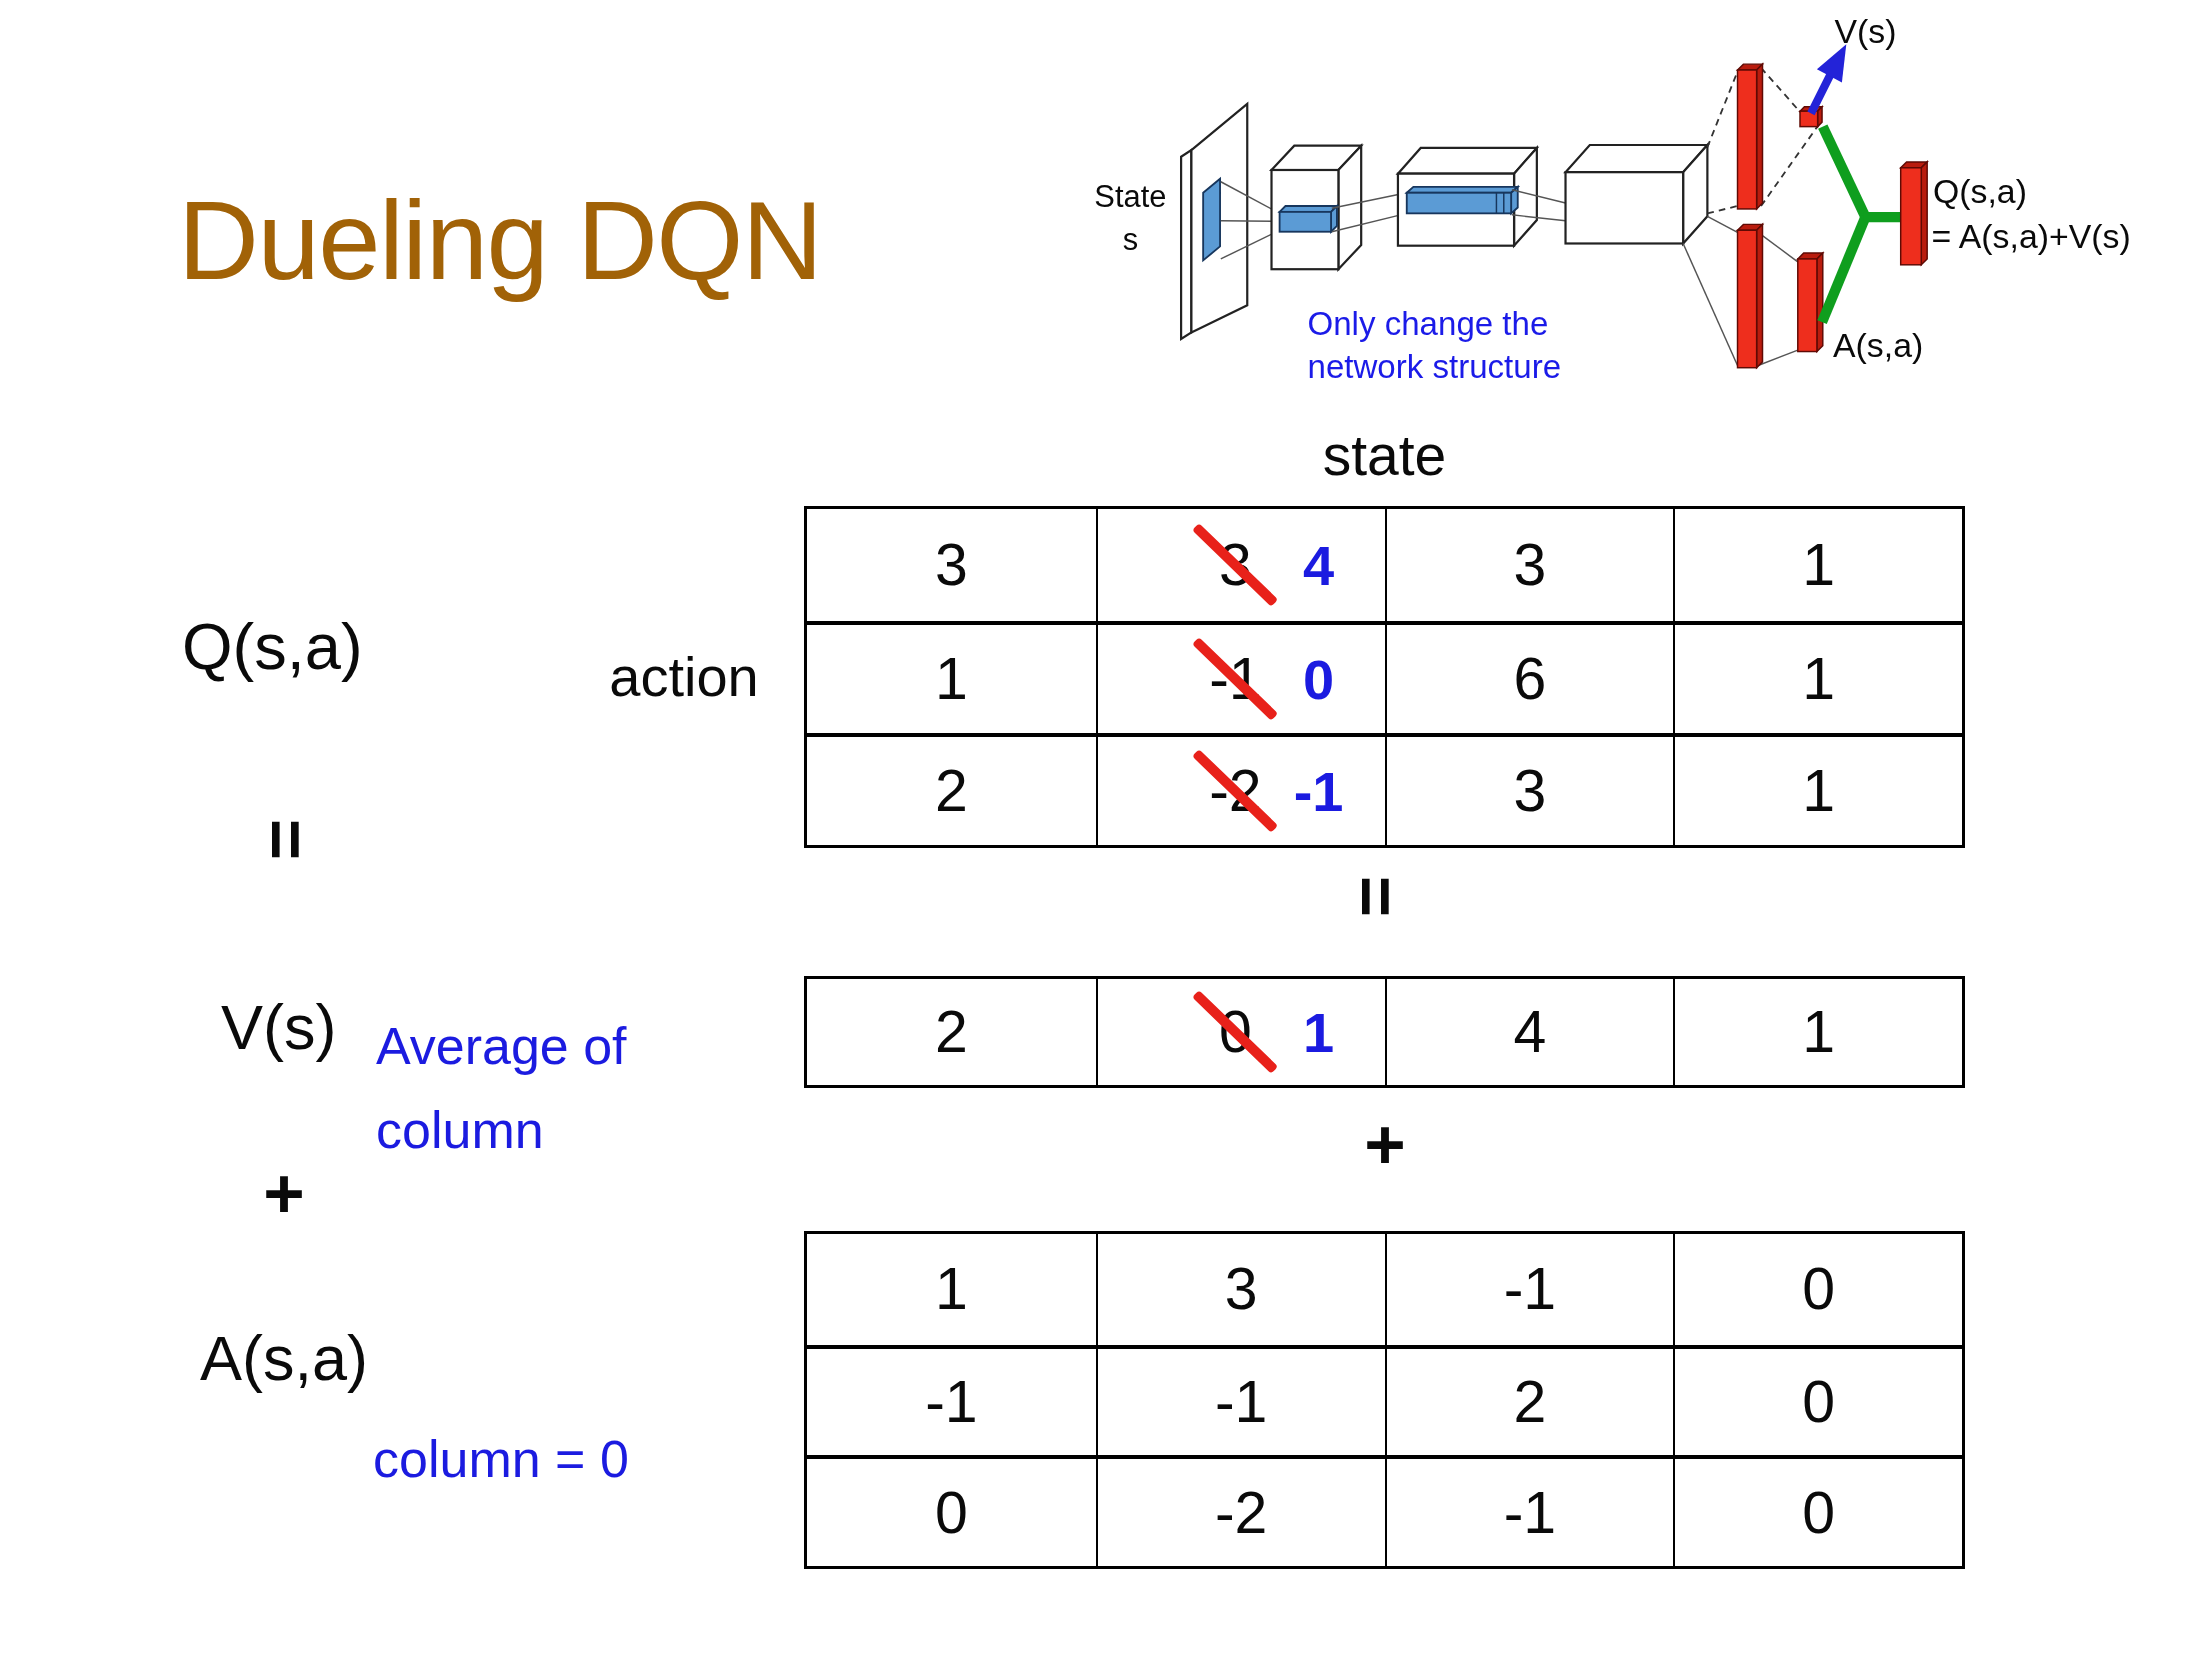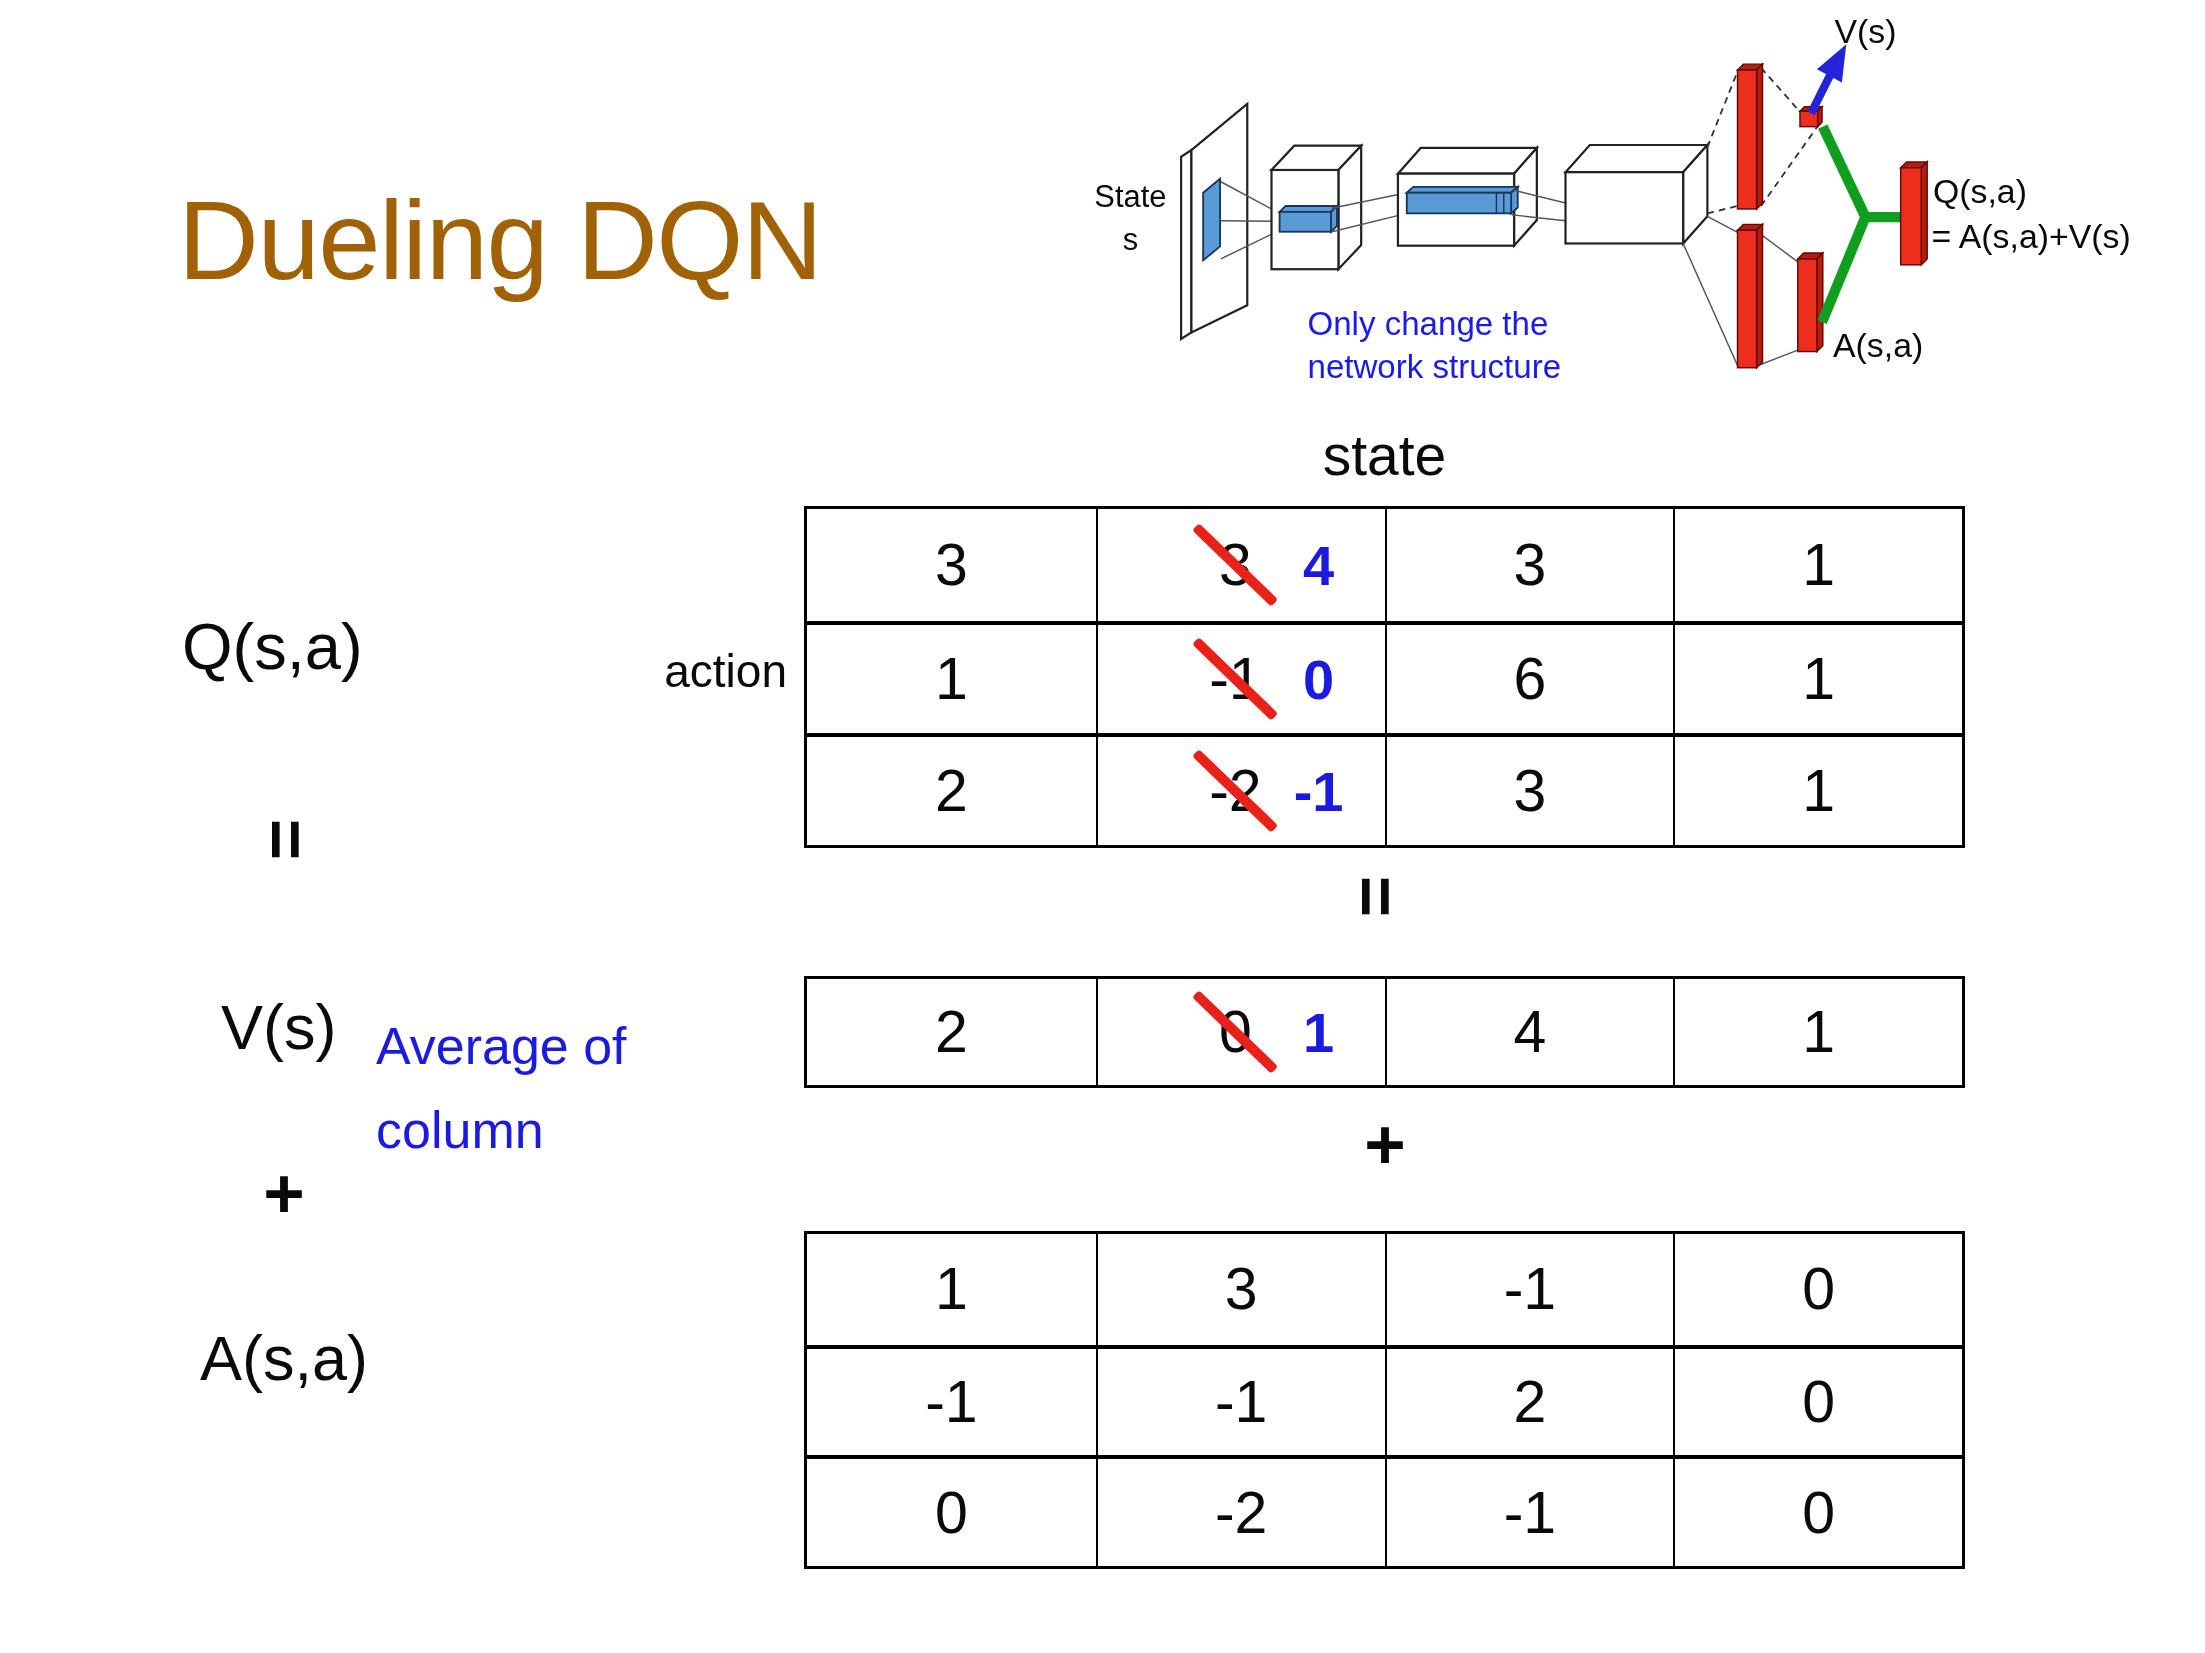--- a/index.html
+++ b/index.html
@@ -46,21 +46,21 @@
     display:flex;align-items:center;justify-content:center;
     width:88px;height:66px;font-size:71px;font-weight:700;
   }
   .plus-left{left:240px;top:1160px}
   .plus-mid{left:1341px;top:1111px}
 
   .blue-note{color:var(--highlight-blue);font-size:52px;line-height:84px;white-space:nowrap}
   .note-avg{left:376px;top:1004px}
   .note-sum{left:373px;top:1413px;line-height:93px}
 
-  .action-lbl{left:581px;top:644px;width:206px;text-align:right;font-size:46px}
+  .action-lbl{left:581px;top:644px;width:206px;text-align:center;font-size:56px}
   .state-lbl{left:804px;top:422px;width:1161px;text-align:center;font-size:57px}
 
   
   .tbl{
     position:absolute;left:804px;
     width:1161px;
     border:3.7px solid #000;
     display:grid;
     grid-template-columns:repeat(4,1fr);
     background:#fff;
@@ -240,20 +240,21 @@
   </div>
 <div class="abs lbl lbl-v">V(s)</div>
 <div class="abs plus plus-left">+</div>
 <div class="abs lbl lbl-a">A(s,a)</div>
 
 <div class="abs blue-note note-avg">
   <div>Average of</div>
   <div>column</div>
 </div>
 <div class="abs blue-note note-sum">
+  <div>column = 0</div>
 </div>
 
 <div class="abs action-lbl">action</div>
 <div class="abs state-lbl">state</div>
 
 <div class="tbl tbl-q">
   <div class="cell">
       <span>3</span>
     </div>
   <div class="cell">

